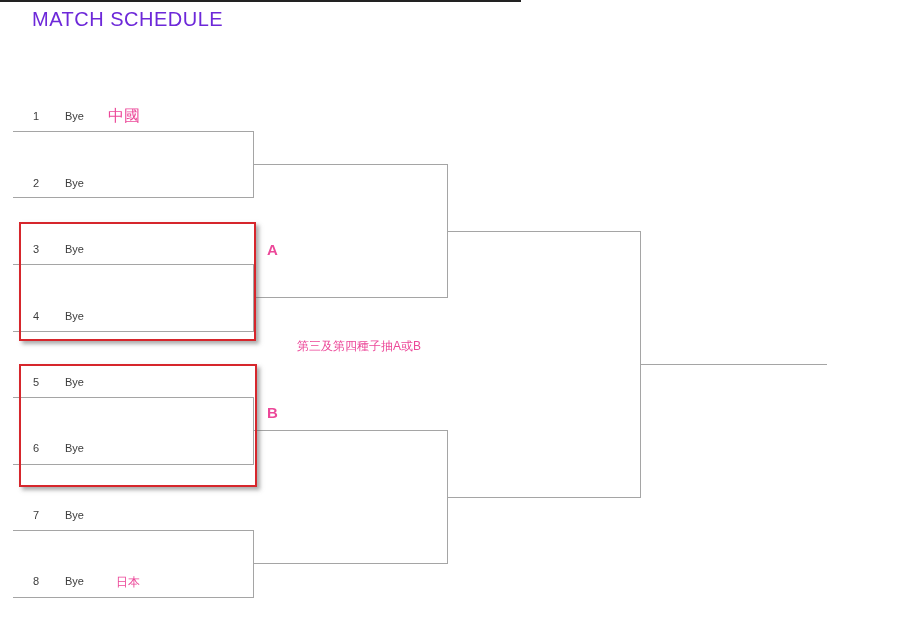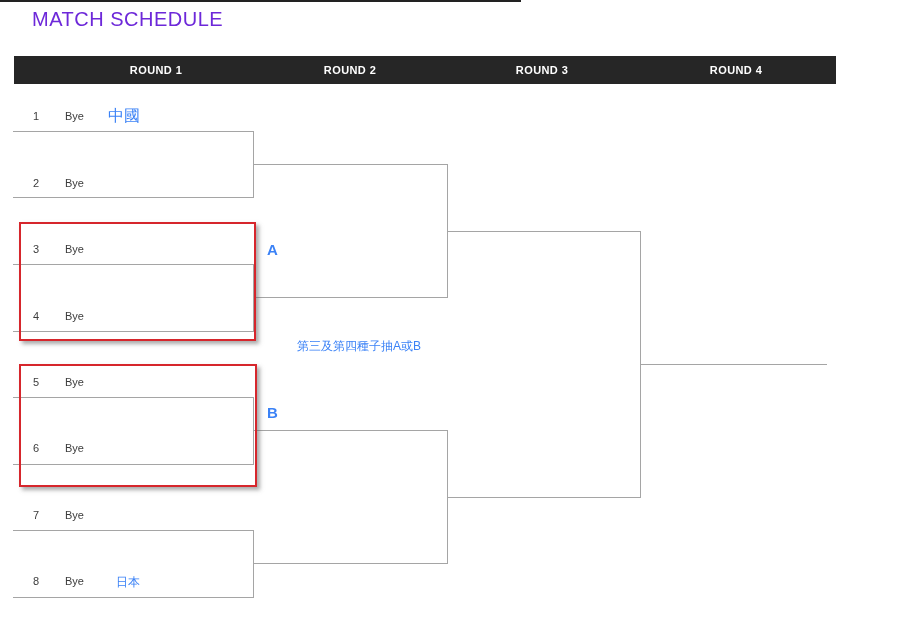--- a/index.html
+++ b/index.html
@@ -19,45 +19,39 @@
     letter-spacing:0.4px; white-space:nowrap; }
   .rl-1 { left:142px; } .rl-2 { left:336px; } .rl-3 { left:528px; } .rl-4 { left:722px; }
 
   .hline { position:absolute; height:1px; background:#a5a5a5; }
   .vline { position:absolute; width:1px; background:#a5a5a5; }
 
   .seed-row { position:absolute; height:16px; line-height:16px; font-size:11px; color:#3c3c3c; }
   .seed-num { position:absolute; left:33px; }
   .seed-res { position:absolute; left:65px; }
 
-  .red-note { position:absolute; color:#3b82f6; white-space:nowrap; }
+  .red-note { position:absolute; color:#ec4899; white-space:nowrap; }
   .note-cn { font-size:16px; }
   .note-big { font-size:12px; }
   .note-letter { font-size:15px; font-weight:bold; }
 
   .red-box { position:absolute; border:2px solid #d6262c; background:transparent;
     box-shadow:3px 3px 4px rgba(100,100,100,0.55); }
   .box-a { left:19px; top:222px; width:237px; height:119px; }
   .box-b { left:19px; top:364px; width:238px; height:123px; }
 </style>
 </head>
 <body>
 
 <div class="stage">
 
   <div class="top-strip"></div>
 
   <div class="page-title">MATCH SCHEDULE</div>
 
-  <div class="round-bar">
-    <span class="round-label rl-1">ROUND 1</span>
-    <span class="round-label rl-2">ROUND 2</span>
-    <span class="round-label rl-3">ROUND 3</span>
-    <span class="round-label rl-4">ROUND 4</span>
-  </div>
 
   <div class="seed-row" style="left:0;top:108px;width:260px;">
     <span class="seed-num">1</span>
     <span class="seed-res">Bye</span>
   </div>
   <div class="seed-row" style="left:0;top:175px;width:260px;">
     <span class="seed-num">2</span>
     <span class="seed-res">Bye</span>
   </div>
   <div class="seed-row" style="left:0;top:241px;width:260px;">

